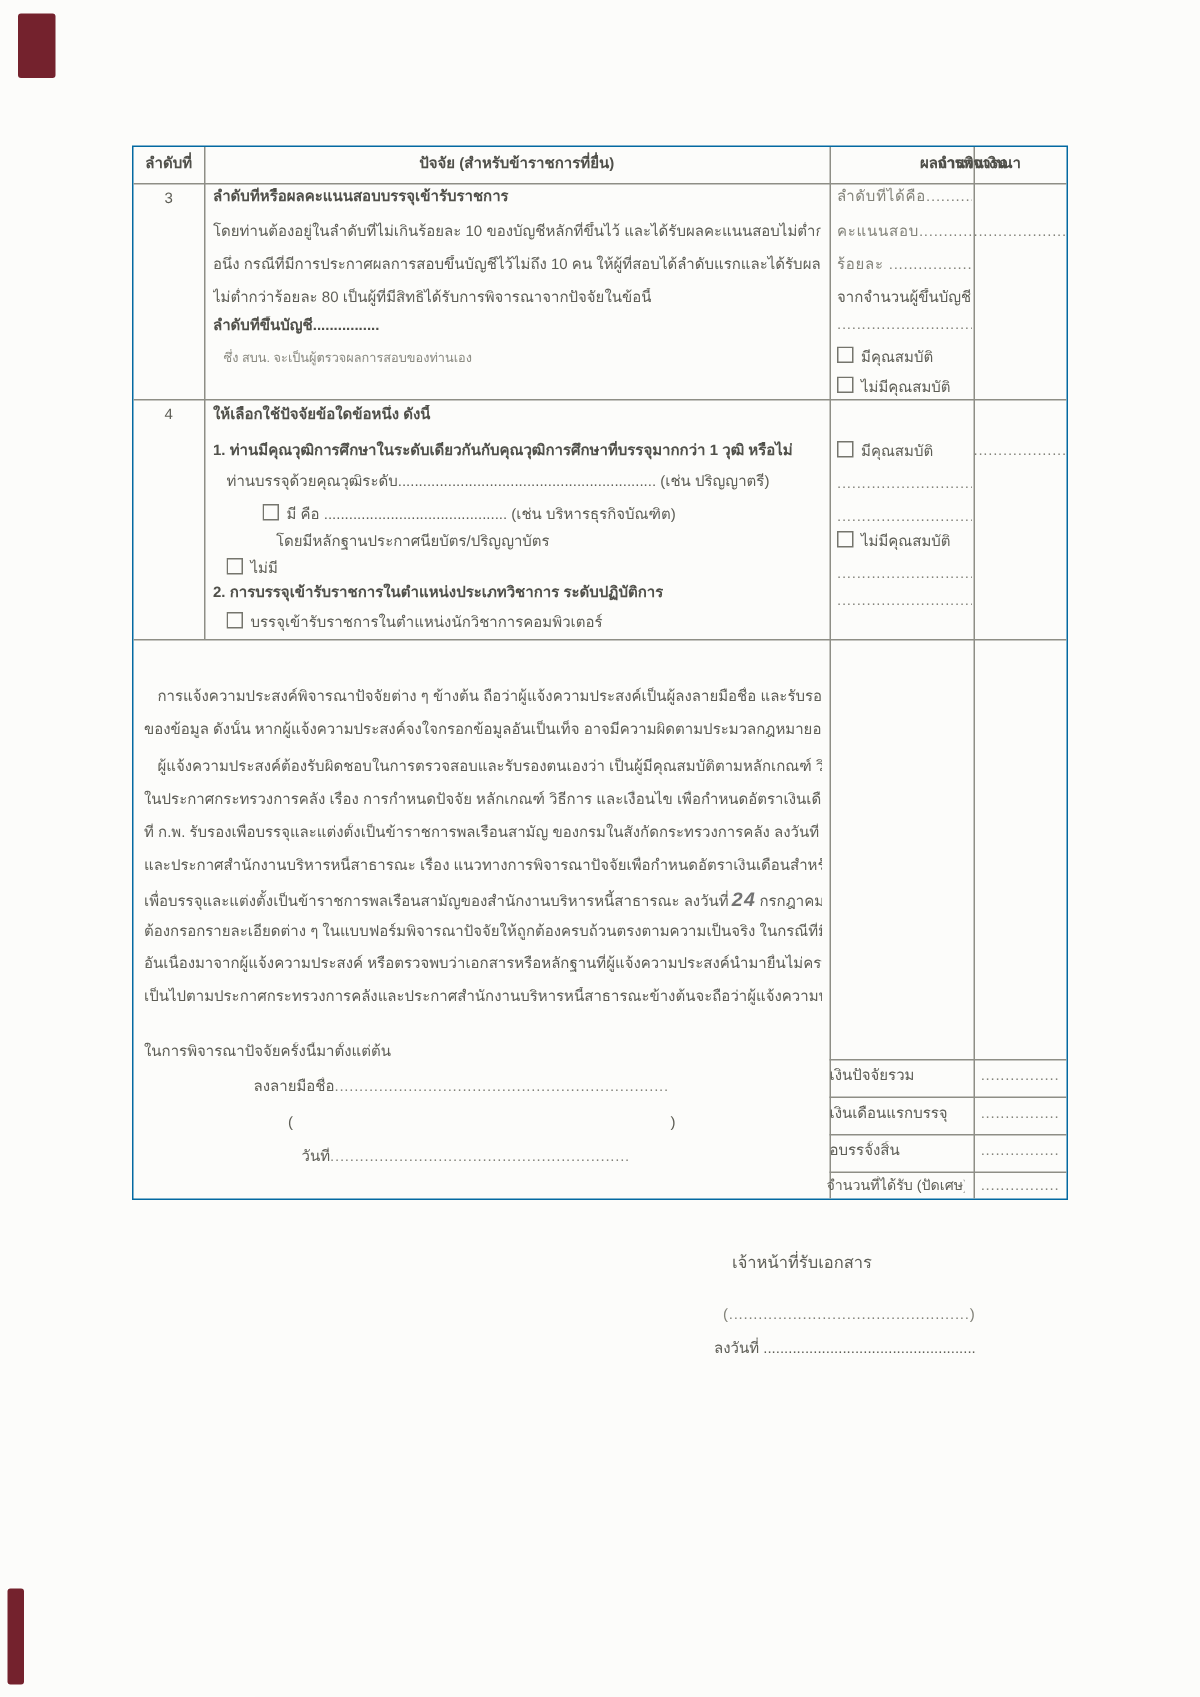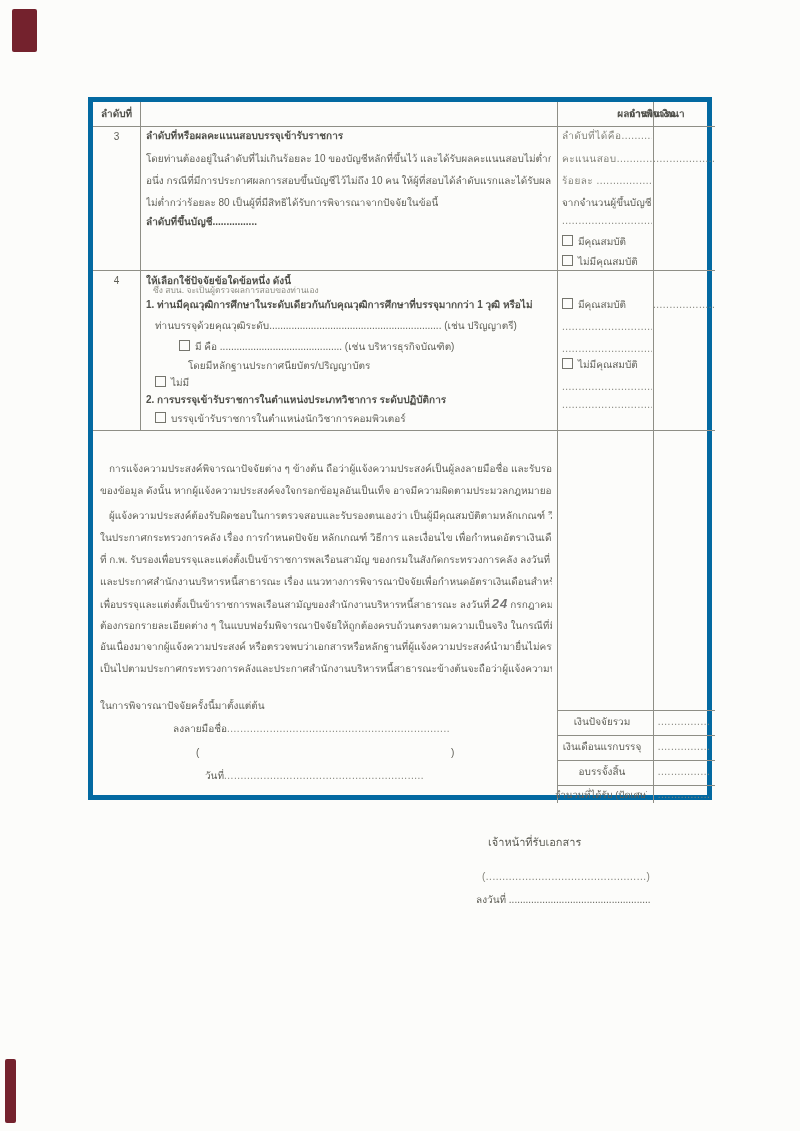--- a/index.html
+++ b/index.html
@@ -4,28 +4,28 @@
 <style>
   html,body { margin:0; padding:0; }
   .page {
     position:relative; width:800px; height:1131px;
     background:#fcfcfa; overflow:hidden;
     font-family:"Liberation Sans", sans-serif;
     color:#5d5d55;
   }
   .t { position:absolute; white-space:nowrap; font-size:10px; line-height:13px; }
   .b { font-weight:bold; color:#50504a; }
-  .sm { font-size:8.5px; color:#8a8a80;margin-top:48px; }
+  .sm { font-size:8.5px; color:#8a8a80; }
   .dots { color:#83837a; letter-spacing:0.5px; }
   .ctr { text-align:center; }
-  .rt { text-align:center; }
+  .rt { text-align:left; }
   .clip { overflow:hidden; }
   .tbl {
     position:absolute; left:88px; top:97px; width:624px; height:703px;
-    border:5px solid #0369a1; box-sizing:border-box;
+    border:1px solid #0369a1; box-sizing:border-box;
   }
   .vl, .hl { position:absolute; background:#8e8e86; }
   .vl { width:1px; }
   .hl { height:1px; }
   .cb {
     display:inline-block; width:9px; height:9px;
     border:1px solid #75756d; background:#fcfcfa;
     vertical-align:-1px; margin-right:5px;
   }
   .mark { position:absolute; background:#74222d; border-radius:2px; }
@@ -49,20 +49,21 @@
     <div class="vl" style="left:560px; top:0; height:701px;"></div>
     <div class="hl" style="left:0; top:24px; width:622px;"></div>
     <div class="hl" style="left:0; top:168px; width:622px;"></div>
     <div class="hl" style="left:0; top:328px; width:622px;"></div>
     <div class="hl" style="left:464px; top:608px; width:158px;"></div>
     <div class="hl" style="left:464px; top:633px; width:158px;"></div>
     <div class="hl" style="left:464px; top:658px; width:158px;"></div>
     <div class="hl" style="left:464px; top:683px; width:158px;"></div>
 
     <div class="t b ctr" style="left:0; top:5px; width:47px;">ลำดับที่</div>
+    <div class="t b ctr" style="left:47px; top:5px; width:417px;">ปัจจัย (สำหรับข้าราชการที่ยื่น)</div>
     <div class="t b ctr" style="left:464px; top:5px; width:96px;margin-left:46px;">ผลการพิจารณา</div>
     <div class="t b ctr" style="left:528px; top:5px; width:62px;">จำนวนเงิน</div>
 
     <div class="t ctr" style="left:0; top:28px; width:47px;">3</div>
     <div class="t b clip" style="left:53px; top:27px; max-width:405px;">ลำดับที่หรือผลคะแนนสอบบรรจุเข้ารับราชการ</div>
     <div class="t clip" style="left:53px; top:50px; max-width:405px;">โดยท่านต้องอยู่ในลำดับที่ไม่เกินร้อยละ 10 ของบัญชีหลักที่ขึ้นไว้ และได้รับผลคะแนนสอบไม่ต่ำกว่าร้อยละ 80</div>
     <div class="t clip" style="left:53px; top:72px; max-width:405px;">อนึ่ง กรณีที่มีการประกาศผลการสอบขึ้นบัญชีไว้ไม่ถึง 10 คน ให้ผู้ที่สอบได้ลำดับแรกและได้รับผลคะแนนสอบ</div>
     <div class="t clip" style="left:53px; top:94px; max-width:405px;">ไม่ต่ำกว่าร้อยละ 80 เป็นผู้ที่มีสิทธิได้รับการพิจารณาจากปัจจัยในข้อนี้</div>
     <div class="t b clip" style="left:53px; top:113px; max-width:405px;">ลำดับที่ขึ้นบัญชี................</div>
     <div class="t sm clip" style="left:60px; top:134px; max-width:398px;">ซึ่ง สบน. จะเป็นผู้ตรวจผลการสอบของท่านเอง</div>

